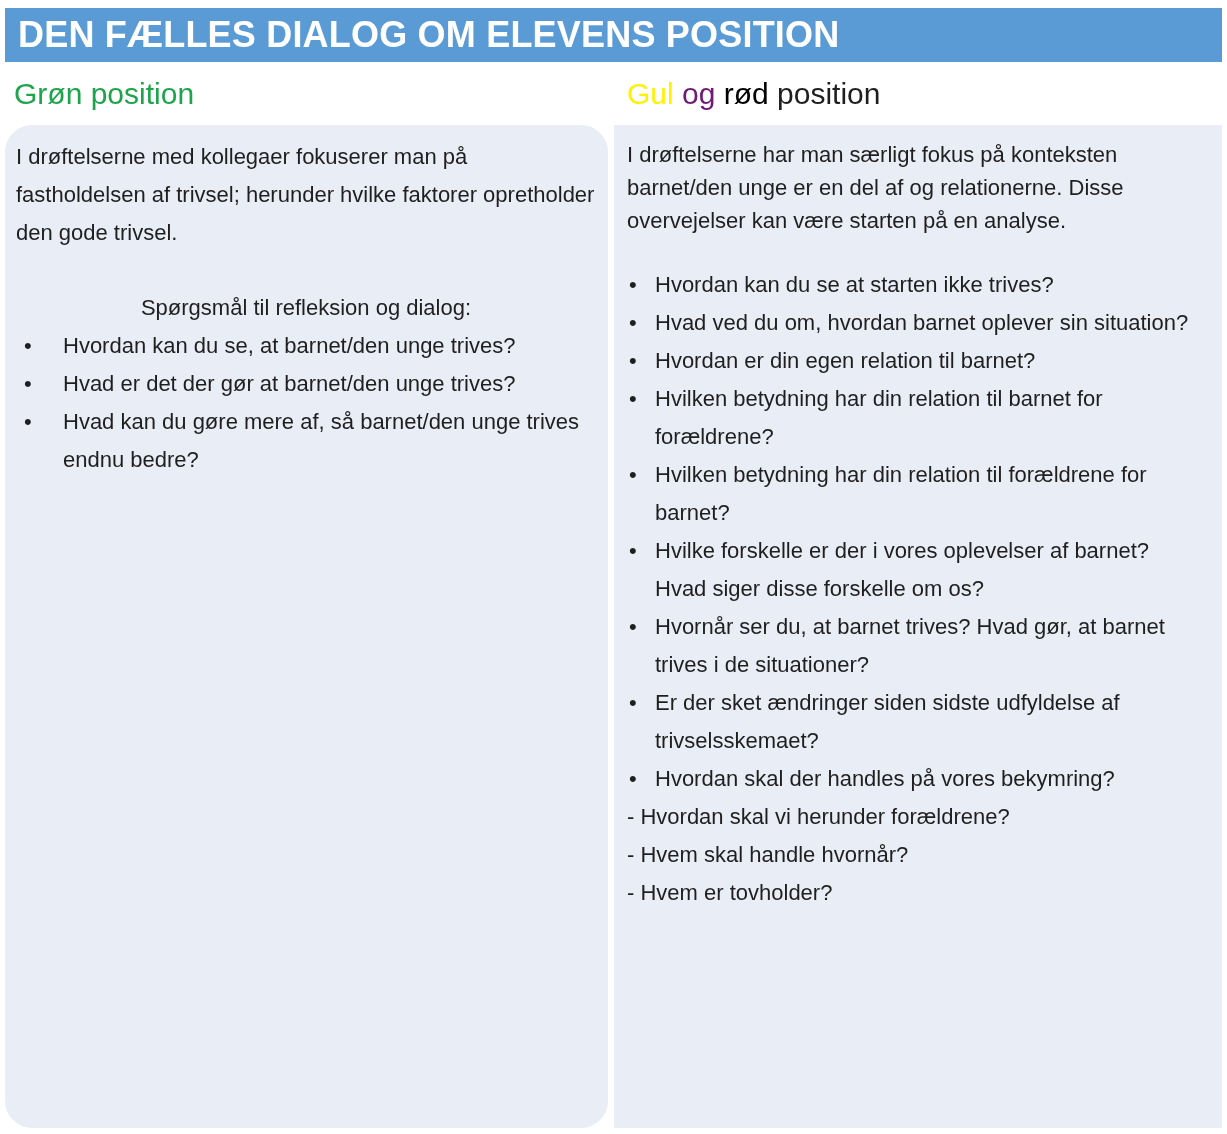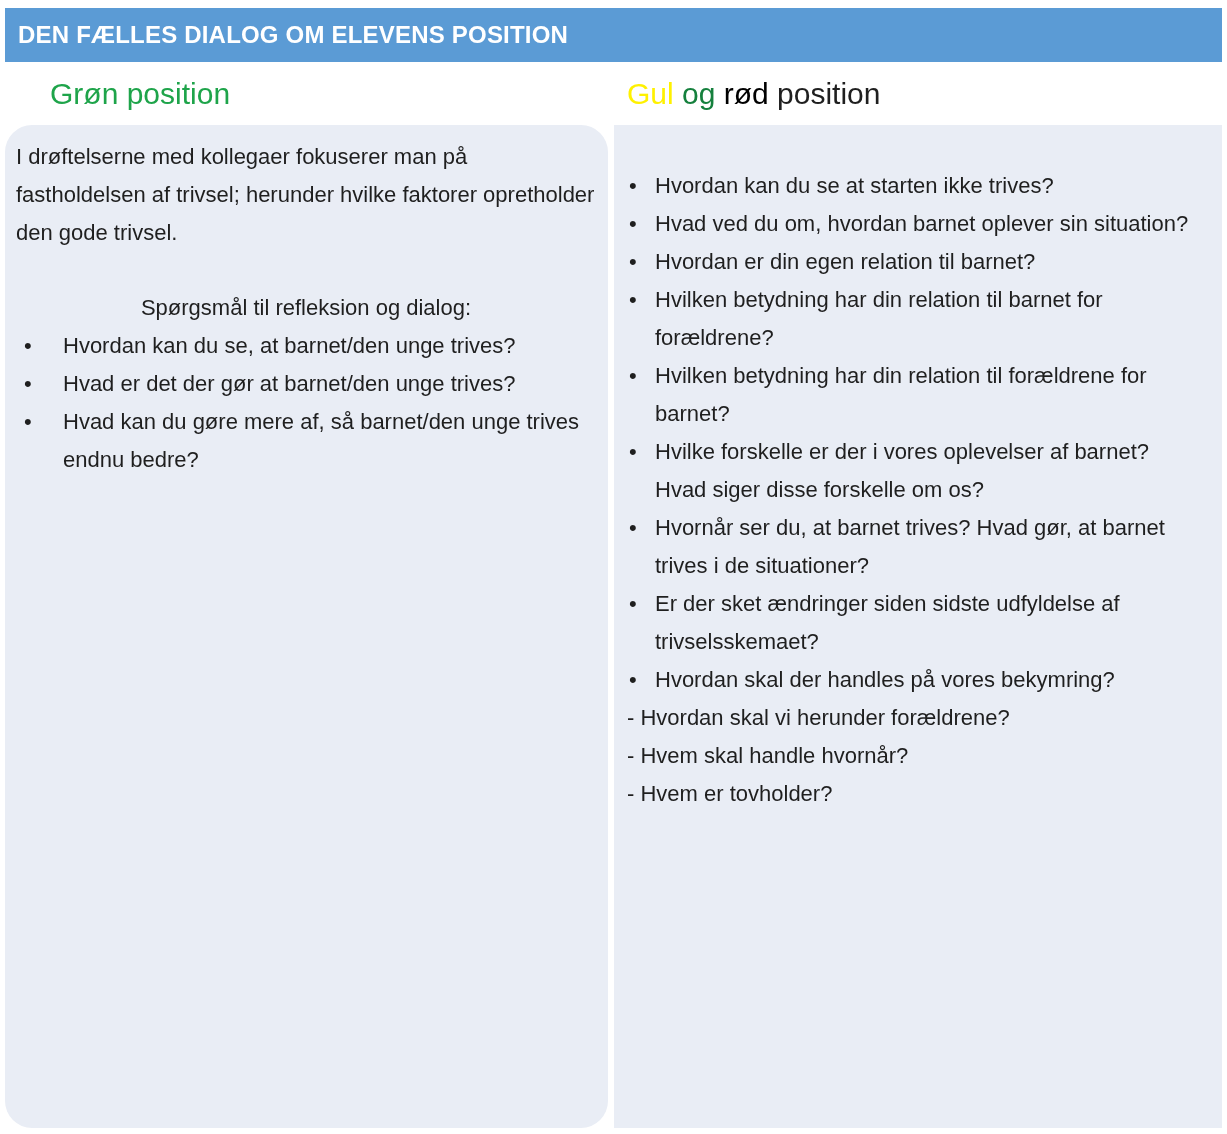--- a/index.html
+++ b/index.html
@@ -13,21 +13,21 @@
   .slide { padding: 8px 5px 6px 5px; width: 1227px; height: 1134px; }
 
   .title-bar {
     height: 54px;
     display: flex; align-items: center;
     padding-left: 13px;
     background: #5b9bd5;
   }
   .title-bar .title {
     color: #ffffff;
-    font-size: 24px;
+    font-size: 36px;
     font-weight: bold;
     letter-spacing: 0.2px;
   }
 
   .col-headers { display: flex; height: 63px; background: #ffffff; }
   .col-headers .hcell { display: flex; align-items: center; }
   .hcell.left  { width: 603px; padding-left: 9px; }
   .gap { width: 6px; flex: 0 0 6px; }
   .hcell.right { width: 608px; padding-left: 13px; }
   .col-header-text { font-size: 30px; font-weight: 500; }
@@ -60,25 +60,25 @@
 <body>
 
 <div class="slide">
 
   <div class="title-bar" style="background: rgb(91, 155, 213);">
     <span class="title" style="color: rgb(255, 255, 255);">DEN FÆLLES DIALOG OM ELEVENS POSITION</span>
   </div>
 
   <div class="col-headers">
     <div class="hcell left">
-      <span class="col-header-text" style="color: rgb(30, 164, 74); margin-left: 36px;">Grøn position</span>
+      <span class="col-header-text" style="color: rgb(30, 164, 74);">Grøn position</span>
     </div>
     <div class="gap"></div>
     <div class="hcell right">
-      <span class="col-header-text"><span style="color: rgb(255, 241, 0);">Gul</span><span style="color: #15803d;"> og </span><span style="color: #000000;">rød</span><span style="color: rgb(31, 31, 31);"> position</span></span>
+      <span class="col-header-text"><span style="color: rgb(255, 241, 0);">Gul</span><span style="color: #701a75;"> og </span><span style="color: #000000;">rød</span><span style="color: rgb(31, 31, 31);"> position</span></span>
     </div>
   </div>
 
   <div class="cells">
 
     <div class="cell left" style="background: rgb(233, 237, 245);">
       <p class="intro">I drøftelserne med kollegaer fokuserer man på fastholdelsen af trivsel; herunder hvilke faktorer opretholder den gode trivsel.</p>
       <p class="lead">Spørgsmål til refleksion og dialog:</p>
       <ul>
 
@@ -86,20 +86,21 @@
 
           <li>Hvad er det der gør at barnet/den unge trives?</li>
 
           <li>Hvad kan du gøre mere af, så barnet/den unge trives endnu bedre?</li>
         </ul>
     </div>
 
     <div class="gap"></div>
 
     <div class="cell right" style="background: rgb(233, 237, 245);">
+      <p class="intro">I drøftelserne har man særligt fokus på konteksten barnet/den unge er en del af og relationerne. Disse overvejelser kan være starten på en analyse.</p>
       <ul>
 
           <li>Hvordan kan du se at starten ikke trives?</li>
 
           <li>Hvad ved du om, hvordan barnet oplever sin situation?</li>
 
           <li>Hvordan er din egen relation til barnet?</li>
 
           <li>Hvilken betydning har din relation til barnet for forældrene?</li>
 

